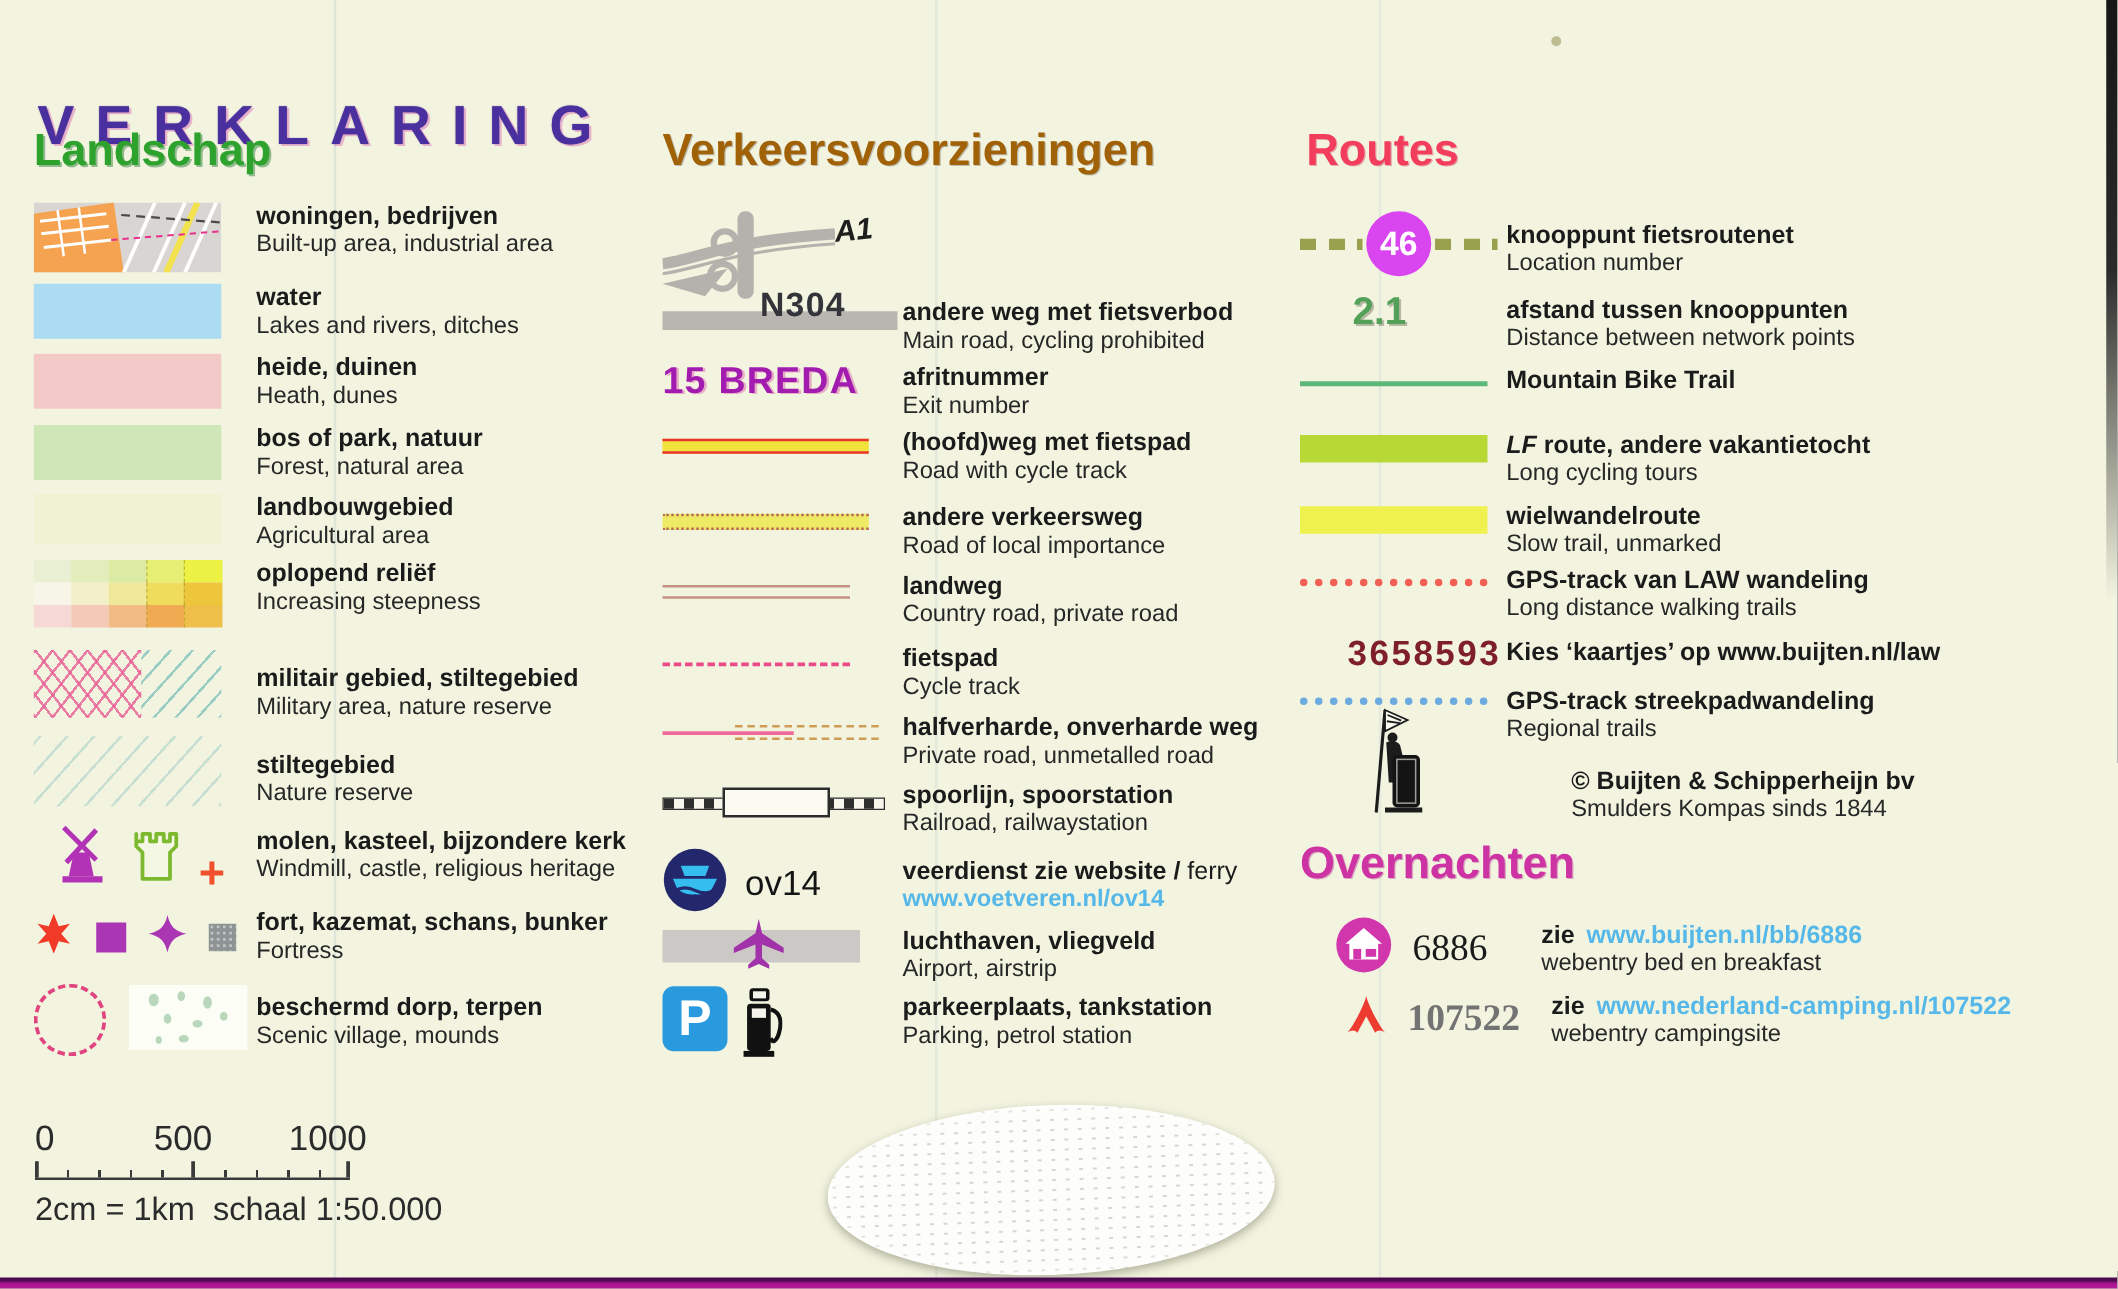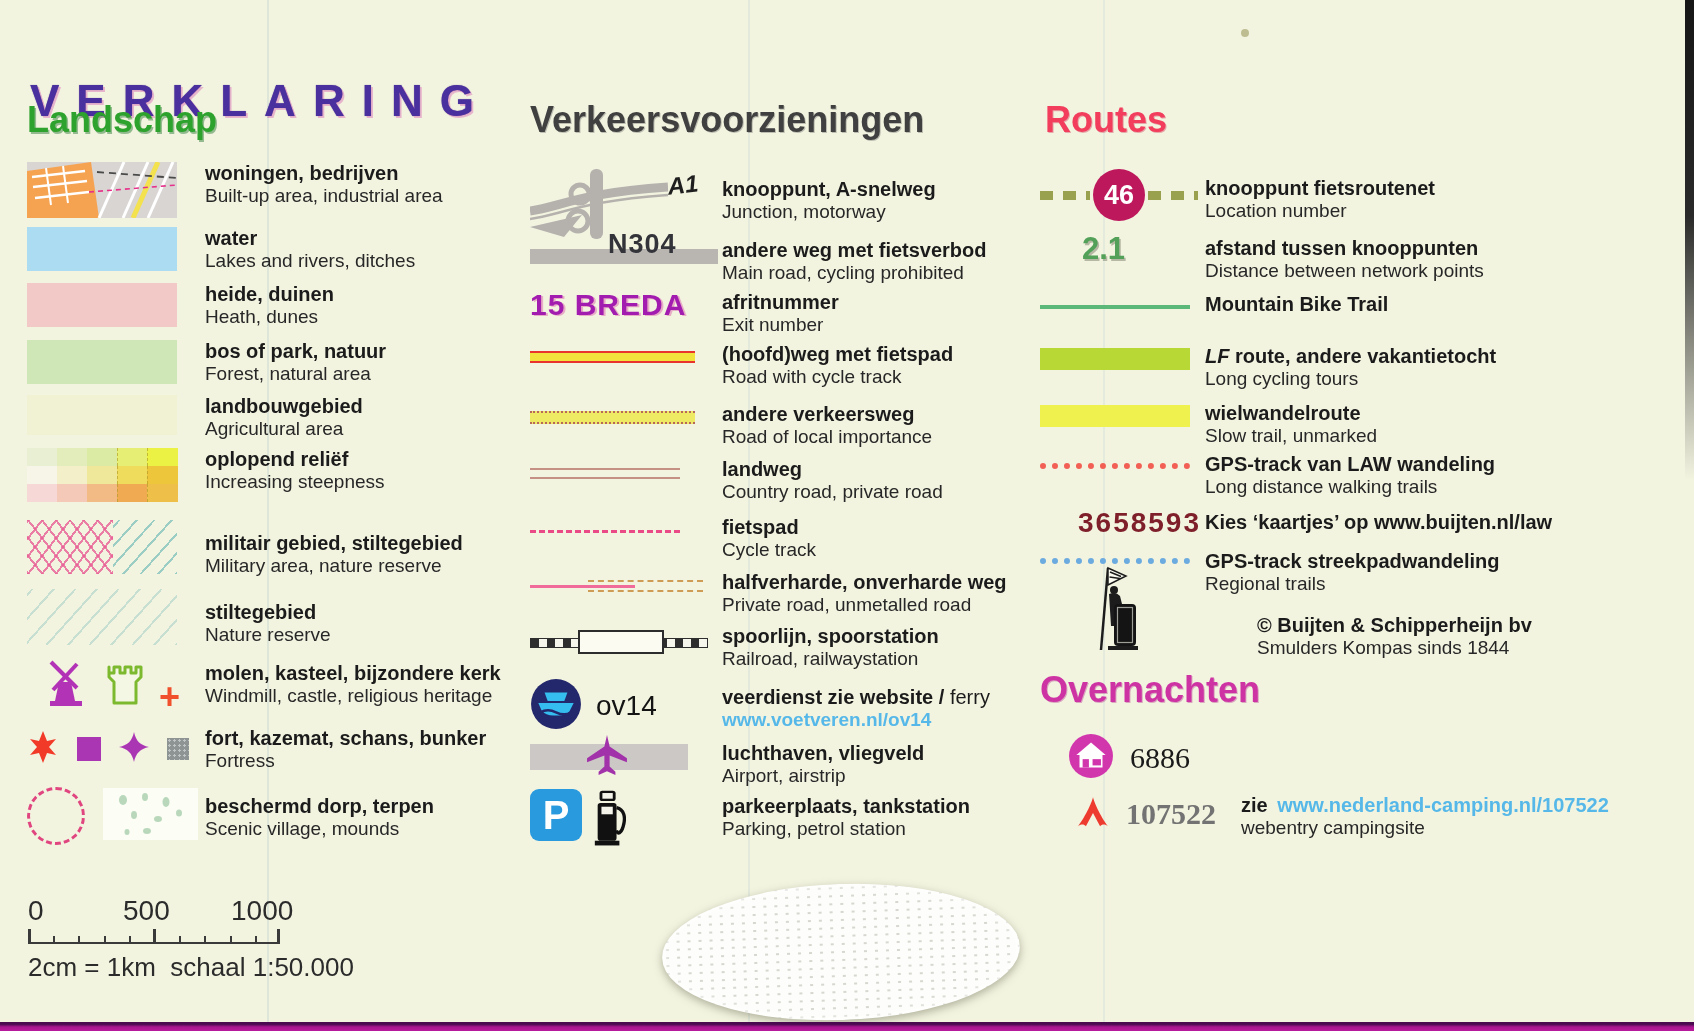--- a/index.html
+++ b/index.html
@@ -18,21 +18,21 @@
 
   .page-title{
     position:absolute; left:30px; top:28px; font-size:44px; font-weight:bold;
     letter-spacing:17px; color:#4a2f9f;
     text-shadow:2px 2px 0 rgba(205,40,160,.30), 0 0 1px rgba(60,30,120,.7);
     margin-top:48px;
   }
   .col{position:absolute;}
   .col-h{font-size:36px; font-weight:bold; line-height:40px;}
   .h-green{color:#2da22d; text-shadow:1.5px 1.5px 0 rgba(30,115,45,.45);}
-  .h-gray{color:#404040; text-shadow:1px 1px 0 rgba(90,90,90,.35);}
+  .h-gray{color:#a16207; text-shadow:1px 1px 0 rgba(90,90,90,.35);}
   .h-red{color:#f23d5c; text-shadow:1px 1px 0 rgba(200,30,70,.35);}
   .h-magenta{color:#ce33a4; text-shadow:1px 1px 0 rgba(170,25,130,.35);}
 
   .row{position:absolute; left:0; display:flex; align-items:flex-start;}
   .sym{flex:0 0 auto; position:relative;}
   .c1 .sym{width:178px;}
   .c2 .sym{width:192px;}
   .c3 .sym{width:165px;}
   .txt{flex:1 1 auto;}
   .nl{font-weight:bold; font-size:20px; line-height:23px; color:#1b1b1b;}
@@ -88,21 +88,21 @@
   .ferry-row{display:flex; align-items:center;}
   .ov14{font-size:28px; color:#141414; margin-left:14px;}
   .airstrip{width:158px; height:26px; background:#ccc8c5; position:relative; margin-top:10px;}
   .airstrip svg{position:absolute; left:56px; top:-10px;}
   .p-sign{width:52px; height:52px; background:#2a9ade; border-radius:9px; display:flex; align-items:center; justify-content:center;
     color:#fff; font-size:40px; font-weight:bold;}
 
   
   .knoop{display:flex; align-items:center;}
   .kdash{width:50px; height:9px; background:repeating-linear-gradient(90deg,#99a14e 0 13px, transparent 13px 23px);}
-  .kcircle{width:52px; height:52px; border-radius:50%; background:#be185d; margin:0 3px;
+  .kcircle{width:52px; height:52px; border-radius:50%; background:#d946ef; margin:0 3px;
     display:flex; align-items:center; justify-content:center; color:#fff; font-size:27px; font-weight:bold;}
   .dist{font-size:31px; font-weight:bold; color:#53a058; margin-left:42px; text-shadow:1.5px 1.5px 0 rgba(110,110,90,.45);}
   .mtb{width:150px; height:4px; background:#5cb878; margin-top:12px;}
   .bar-lf{width:150px; height:22px; background:#b8d935; margin-top:3px;}
   .bar-slow{width:150px; height:22px; background:#eef14e; margin-top:3px;}
   .dots-red{width:150px; border-top:6px dotted #f26055; margin-top:10px;}
   .dots-blue{width:150px; border-top:6px dotted #6cabdf; margin-top:12px;}
   .gpsnum{font-size:28px; font-weight:bold; color:#7e1f2a; letter-spacing:2px; margin-left:38px;}
   .statue-wrap{margin-left:52px;}
 
@@ -348,24 +348,20 @@
               <path d="M0,44 C30,40 48,26 138,20" fill="none" stroke-width="9"></path>
               <path d="M0,52 C30,48 52,34 138,28" fill="none" stroke-width="2.5"></path>
               <circle cx="50" cy="27" r="9" fill="none" stroke-width="5"></circle>
               <circle cx="48" cy="54" r="10" fill="none" stroke-width="5"></circle>
               <polygon points="0,60 52,48 34,70" stroke="none"></polygon>
             </g>
           </svg>
         </span>
         <span class="lbl-a1" style="margin:4px 0 0 2px;">A1</span>
       </div>
-      <div class="txt" style="margin-top:11px;">
-        <div class="nl">knooppunt, A-snelweg</div>
-        <div class="en">Junction, motorway</div>
-      </div>
     </div>
 
     <div class="row" style="top:135px;">
       <div class="sym">
         <div class="bar-n304">
           <span class="lbl-n304">N304</span>
         </div>
       </div>
       <div class="txt" style="margin-top:4px;">
         <div class="nl">andere weg met fietsverbod</div>
@@ -626,20 +622,27 @@
         <span>
           <svg width="46" height="46" viewBox="0 0 44 44">
             <circle cx="22" cy="22" r="21" fill="#d136ad"></circle>
             <path d="M22,9 L36,21 H33 V33 H11 V21 H8 Z" fill="#fff"></path>
             <rect x="14" y="25" width="6" height="8" fill="#d136ad"></rect>
             <rect x="23.5" y="25" width="8" height="6" fill="#d136ad"></rect>
           </svg>
         </span>
         <span class="stay-num">6886</span>
       </div>
+      <div class="txt" style="margin-top:4px;">
+        <div class="nl">
+          <span>zie</span>
+          <span class="link" style="margin-left:4px;">www.buijten.nl/bb/6886</span>
+        </div>
+        <div class="en">webentry bed en breakfast</div>
+      </div>
     </div>
 
     <div class="row" style="top:694px;">
       <div class="sym stay-row" style="padding-left:36px;">
         <span>
           <svg width="34" height="36" viewBox="0 0 36 36">
             <path d="M18,2 C17,8 8,26 2,33 C5,30.5 8.5,30.5 10.5,33 L18,19 L25.5,33 C27.5,30.5 31,30.5 34,33 C28,26 19,8 18,2 Z" fill="#ee3b30"></path>
           </svg>
         </span>
         <span class="stay-num red">107522</span>

